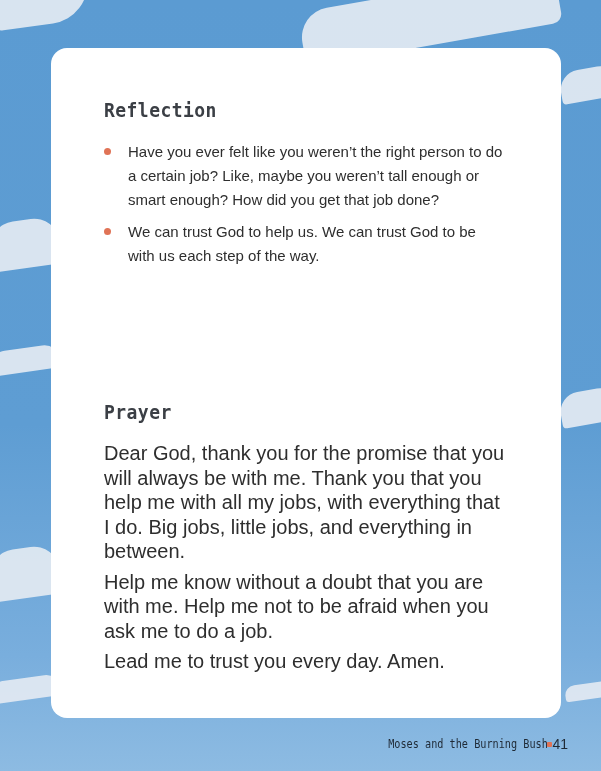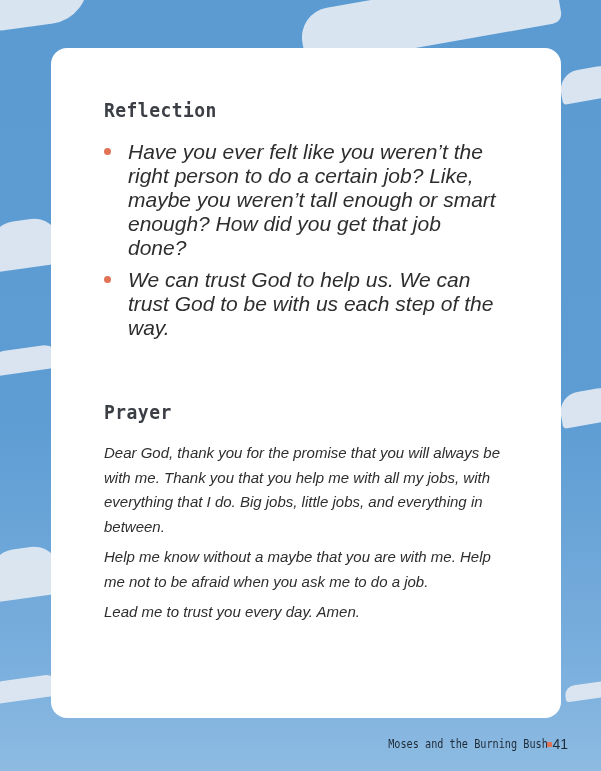--- a/index.html
+++ b/index.html
@@ -30,37 +30,35 @@
       font-size: 20px;
       color: #3b3f45;
       letter-spacing: 0.5px;
       transform: scaleX(0.9);
       transform-origin: left center;
     }
     .bullets { position: absolute; left: 104px; top: 140px; width: 400px; list-style: none; }
     .bullets li {
       position: relative;
       padding-left: 24px;
-      font-size: 21px;
+      font-size: 15px;
       line-height: 24px;
       color: #2e2e2e;
       margin-bottom: 8px;
-      font-style: italic;
     }
     .bullet-dot {
       position: absolute;
       left: 0; top: 8px;
       width: 7px; height: 7px;
       border-radius: 50%;
       background: #e07356;
     }
     .prayer { position: absolute; left: 104px; top: 441px; width: 405px; }
     .prayer p {
-      font-style: italic;
-      font-size: 15px;
+      font-size: 20px;
       line-height: 24.5px;
       color: #2e2e2e;
       margin-bottom: 6px;
     }
     .footer {
       position: absolute;
       right: 33px; top: 736px;
       display: flex; align-items: center; 
       color: #1f2a36;
     }
@@ -101,21 +99,21 @@
   <li>
     <span class="bullet-dot"></span>
     <span>We can trust God to help us. We can trust God to be with us each step of the way.</span>
   </li>
 </ul>
 
 <h2 class="heading" style="top:400px;">Prayer</h2>
 
 <div class="prayer">
   <p>Dear God, thank you for the promise that you will always be with me. Thank you that you help me with all my jobs, with everything that I do. Big jobs, little jobs, and everything in between.</p>
-  <p>Help me know without a maybe that you are with me. Help me not to be afraid when you ask me to do a job.</p>
+  <p>Help me know without a doubt that you are with me. Help me not to be afraid when you ask me to do a job.</p>
   <p>Lead me to trust you every day. Amen.</p>
 </div>
 
 <div class="footer">
   <span class="footer-title">Moses and the Burning Bush</span>
   <span class="footer-dot"></span>
   <span class="footer-page">41</span>
 </div>
 
 </body></html>

